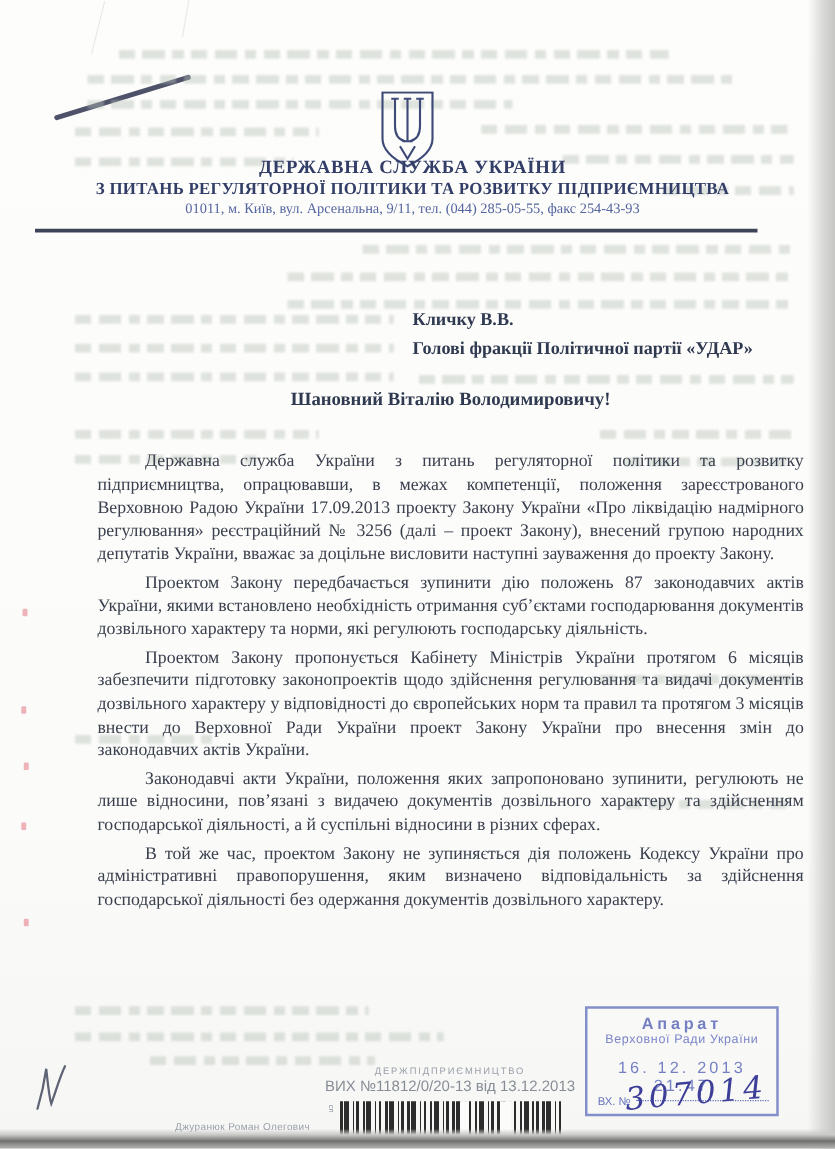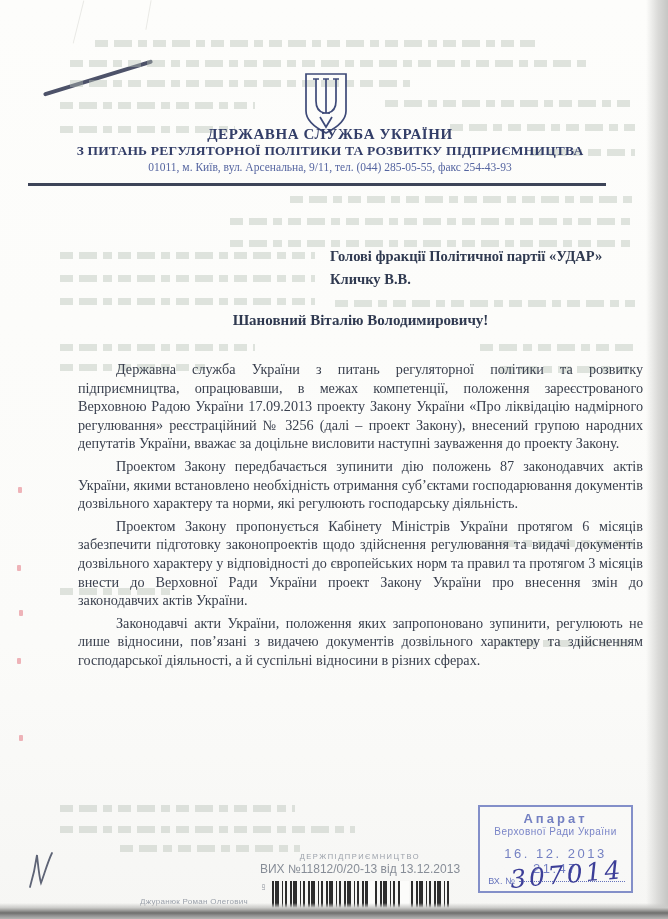--- a/index.html
+++ b/index.html
@@ -42,21 +42,21 @@
   .recipient{position:absolute;left:330px;top:245px;width:320px;
     font-size:14.5px;font-weight:bold;color:#2f3950;line-height:23px;}
   .salutation{position:absolute;left:78px;top:312px;width:565px;text-align:center;
     font-size:15px;font-weight:bold;color:#2f3950;}
 
   .content{position:absolute;left:78px;top:360px;width:565px;color:#3a404e;}
   .content p{margin:0 0 4px 0;font-size:14.2px;line-height:18.6px;
     text-indent:38px;text-align:justify;}
 
   
-  .stamp{position:absolute;left:478px;top:805px;width:151px;height:84px;
+  .stamp{position:absolute;left:468px;top:805px;width:151px;height:84px;
     border:2px solid rgba(101,116,189,.8);color:#6674bd;text-align:center;
     font-family:"Liberation Sans", sans-serif;background:rgba(255,255,255,.2);}
   .stamp .s1{font-size:13px;letter-spacing:3px;margin-top:4px;font-weight:bold;opacity:.9;}
   .stamp .s2{font-size:10px;color:#7a85c8;letter-spacing:.5px;}
   .stamp .sdate{font-size:13px;letter-spacing:2.5px;margin-top:9px;opacity:.9;}
   .stamp .sbottom{position:absolute;left:6px;bottom:5px;right:6px;text-align:right;}
   .stamp .slabel{font-size:9px;vertical-align:bottom;}
   .stamp .sdots{display:inline-block;width:106px;border-bottom:1.5px dotted #6674bd;height:8px;}
   .stamp .snumber{position:absolute;left:30px;bottom:2px;
     font-family:"DejaVu Serif", serif;font-style:italic;font-size:25px;
@@ -125,31 +125,32 @@
 
   <div class="header">
     <div class="org1">ДЕРЖАВНА СЛУЖБА УКРАЇНИ</div>
     <div class="org2">З ПИТАНЬ РЕГУЛЯТОРНОЇ ПОЛІТИКИ ТА РОЗВИТКУ ПІДПРИЄМНИЦТВА</div>
     <div class="addr">01011, м. Київ, вул. Арсенальна, 9/11, тел. (044) 285-05-55, факс 254-43-93</div>
   </div>
   <div class="rule"></div>
 
 
   <div class="recipient">
+    <div>Кличку В.В.</div>
     <div>Голові фракції Політичної партії «УДАР»</div>
-    <div>Кличку В.В.</div>
   </div>
 
   <div class="salutation">Шановний Віталію Володимировичу!</div>
 
   <div class="content">
     <p>Державна служба України з питань регуляторної політики та розвитку підприємництва, опрацювавши, в межах компетенції, положення зареєстрованого Верховною Радою України 17.09.2013 проекту Закону України «Про ліквідацію надмірного регулювання» реєстраційний № 3256 (далі – проект Закону), внесений групою народних депутатів України, вважає за доцільне висловити наступні зауваження до проекту Закону.</p>
     <p>Проектом Закону передбачається зупинити дію положень 87 законодавчих актів України, якими встановлено необхідність отримання суб’єктами господарювання документів дозвільного характеру та норми, які регулюють господарську діяльність.</p>
     <p>Проектом Закону пропонується Кабінету Міністрів України протягом 6 місяців забезпечити підготовку законопроектів щодо здійснення регулювання та видачі документів дозвільного характеру у відповідності до європейських норм та правил та протягом 3 місяців внести до Верховної Ради України проект Закону України про внесення змін до законодавчих актів України.</p>
     <p>Законодавчі акти України, положення яких запропоновано зупинити, регулюють не лише відносини, пов’язані з видачею документів дозвільного характеру та здійсненням господарської діяльності, а й суспільні відносини в різних сферах.</p>
+    <p>В той же час, проектом Закону не зупиняється дія положень Кодексу України про адміністративні правопорушення, яким визначено відповідальність за здійснення господарської діяльності без одержання документів дозвільного характеру.</p>
   </div>
 
   <div class="stamp">
     <div class="s1">Апарат</div>
     <div class="s2">Верховної Ради України</div>
     <div class="sdate">16. 12. 2013 21:47</div>
     <div class="sbottom">
       <span class="slabel">ВХ. №</span>
       <span class="sdots"></span>
     </div>

